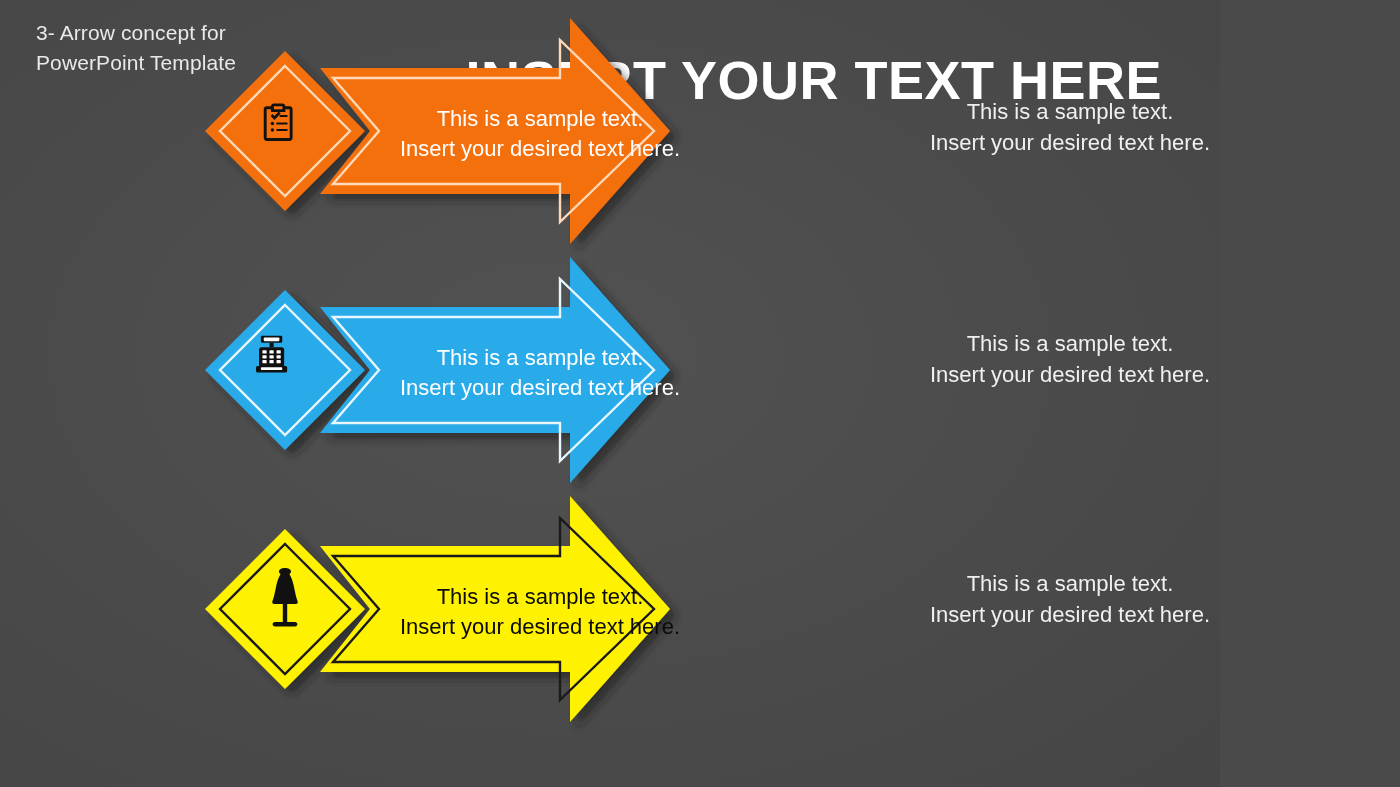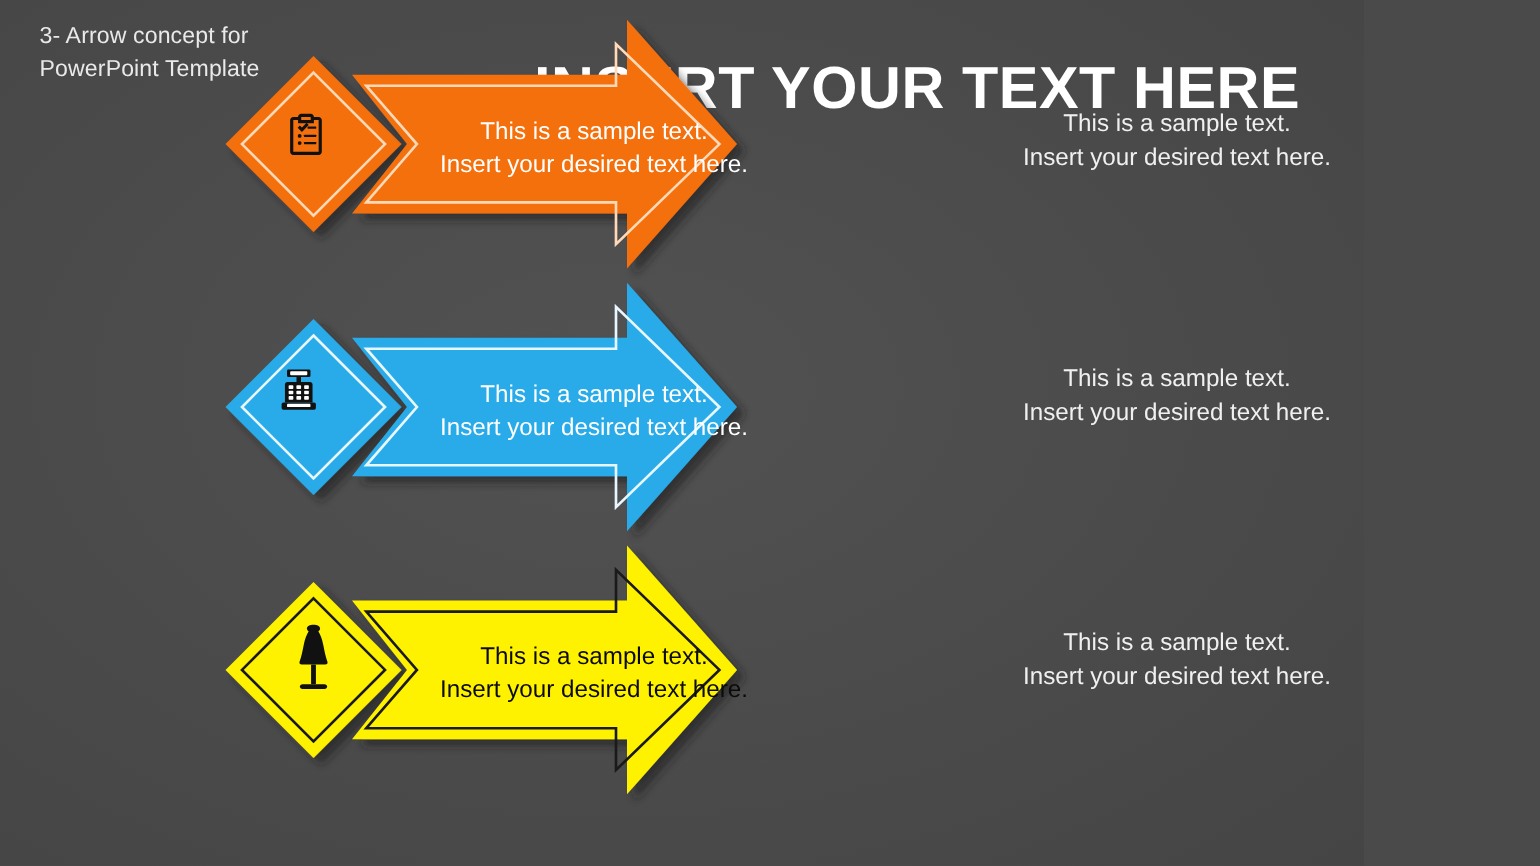--- a/index.html
+++ b/index.html
@@ -15,21 +15,20 @@
     position: relative;
   }
 
   
   #slide {
     position: relative;
     width: 1220px;
     height: 787px;
     background:
       radial-gradient(ellipse 1100px 700px at 45% 45%, #525252 0%, #4b4b4b 45%, #434343 100%);
-    padding-left: 20px;
   }
 
   
   .caption {
     position: absolute;
     left: 36px;
     top: 18px;
     width: 330px;
     color: #e9e9e9;
     font-size: 21px;

